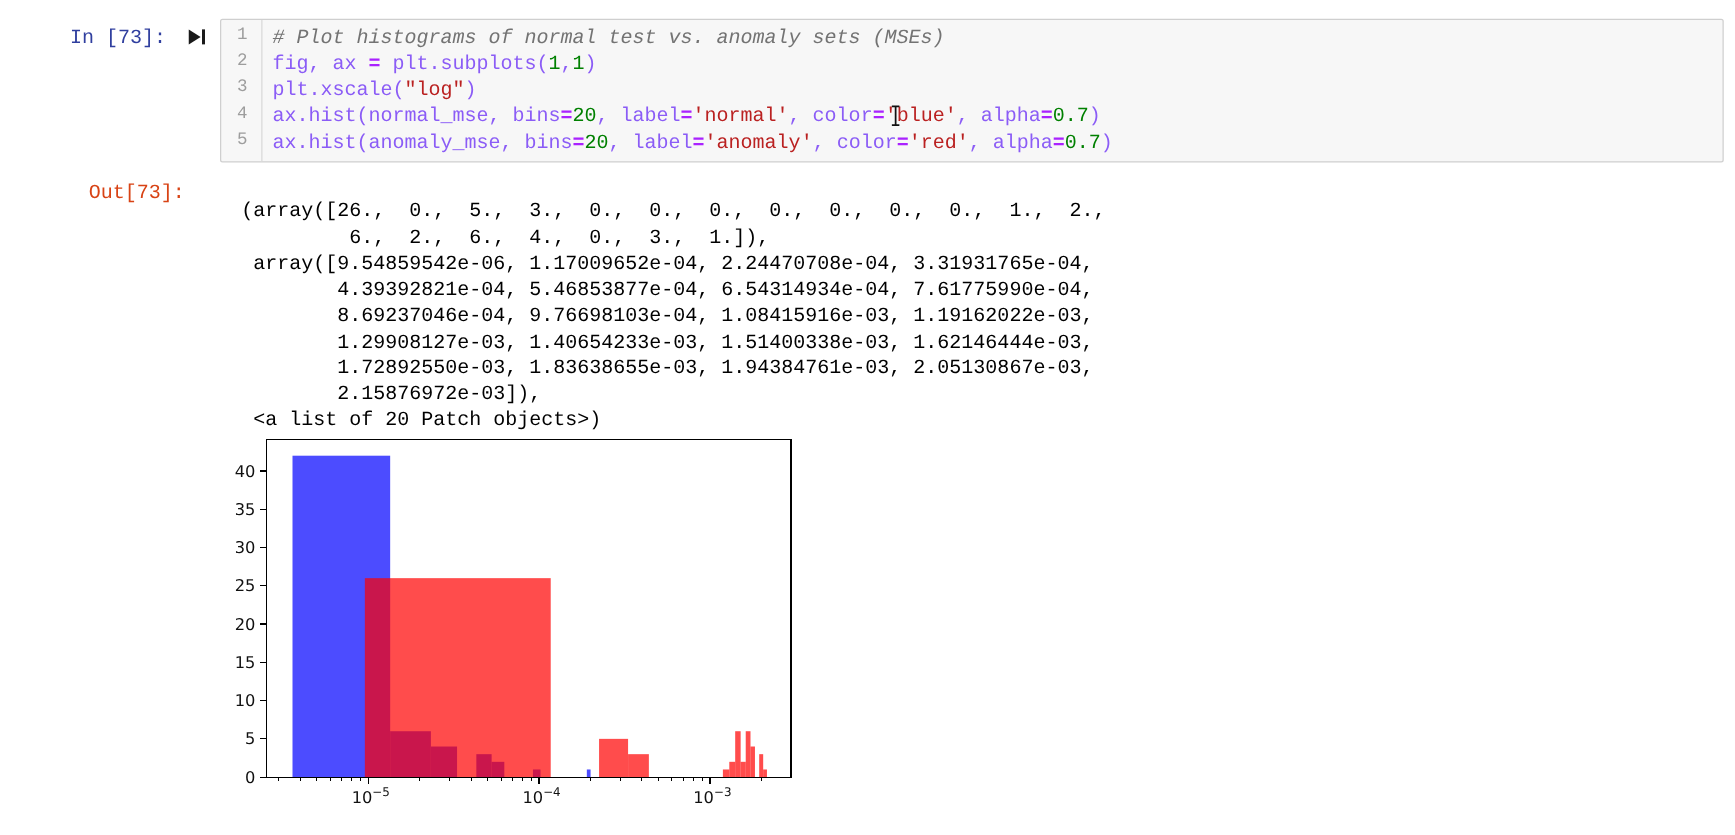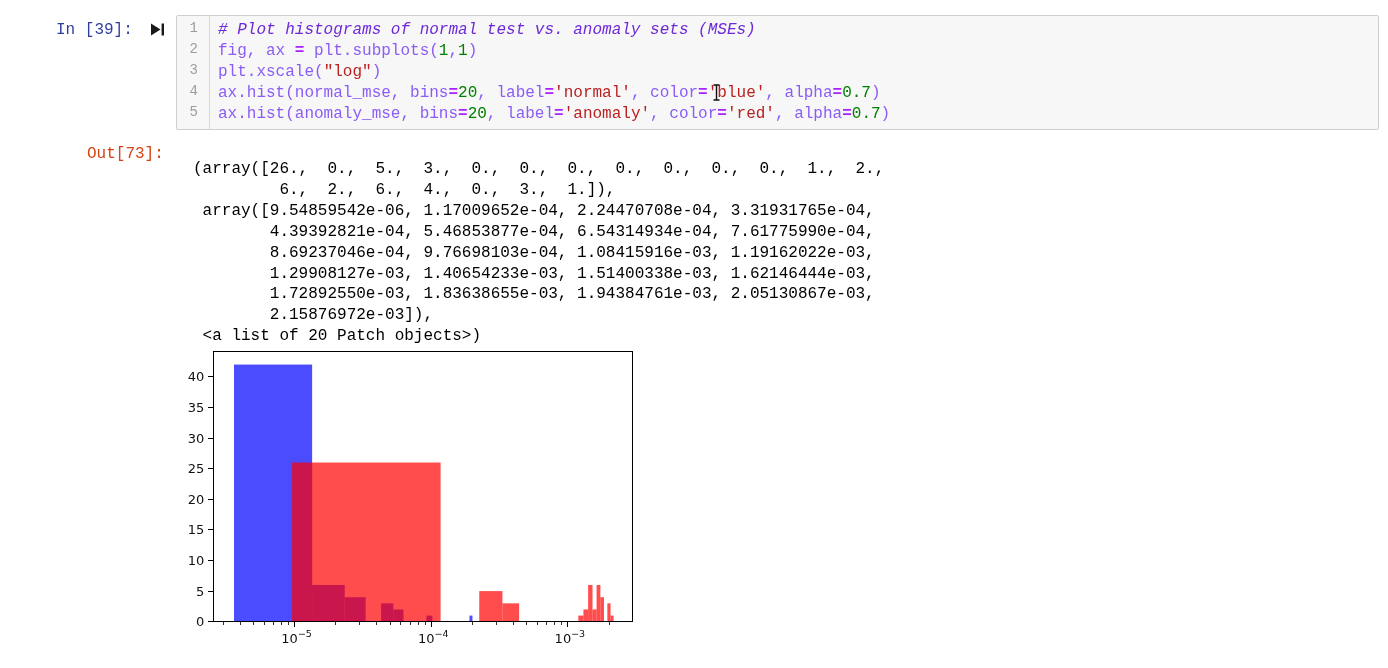--- a/index.html
+++ b/index.html
@@ -4,57 +4,57 @@
 <style>
   html,body{margin:0;padding:0;}
   body{
     width:1388px;height:668px;background:#ffffff;overflow:hidden;position:relative;
     font-family:"Liberation Sans",sans-serif;
   }
   .prompt{
     position:absolute;font:16px/21px "Liberation Mono",monospace;white-space:pre;
   }
   .prompt-in{left:56px;top:20px;color:#303F9F;}
-  .prompt-out{left:87px;top:144px;color:#D84315;}
+  .prompt-out{left:71px;top:144px;color:#D84315;}
   .runbtn{position:absolute;left:149px;top:21px;width:17px;height:17px;cursor:pointer;}
   .codecell{
     position:absolute;left:176px;top:15px;width:1203px;height:115px;
     background:#F7F7F7;border:1px solid #CFCFCF;border-radius:2px;box-sizing:border-box;
   }
   .gutter{
     position:absolute;left:0;top:0;bottom:0;width:32px;
     border-right:1px solid #D9D9D9;padding-top:4px;box-sizing:content-box;
   }
   .gutter div{
     height:21px;line-height:21px;text-align:right;padding-right:11px;
     font:14px "Liberation Mono",monospace;color:#9D9D9D;
   }
   .code{
     position:absolute;left:41px;top:4px;margin:0;
     font:16px/21px "Liberation Mono",monospace;color:#000;white-space:pre;
   }
   .code .line{height:21px;}
-  .tok-com{color:#6d28d9;font-style:italic;margin-top:45px;}
+  .tok-com{color:#737373;font-style:italic;margin-top:45px;}
   .tok-op{color:#AA22FF;font-weight:bold;}
   .tok-num{color:#008000;}
   .tok-str{color:#BA2121;}
   .tok-pln{color:#8b5cf6;}
   .ibeam{position:absolute;left:712px;top:84px;width:9px;height:17px;}
   .outtext{
     position:absolute;left:177px;top:143px;margin:16px;
     font:16px/20.9px "Liberation Mono",monospace;color:#000;white-space:pre;
   }
   .figure{position:absolute;left:178px;top:346px;}
 </style>
 </head>
 <body>
 
 <div>
 
-  <span class="prompt prompt-in">In [39]:</span>
+  <span class="prompt prompt-in">In [73]:</span>
 
   <span class="runbtn">
     <svg width="17" height="17" viewBox="0 0 17 17">
       <path d="M2 2.5 L11.5 8.5 L2 14.5 Z" fill="#1a1a1a"></path>
       <rect x="12.6" y="2.5" width="2.4" height="12" fill="#1a1a1a"></rect>
     </svg>
   </span>
 
   <div class="codecell">
     <div class="gutter" id="gutter">

